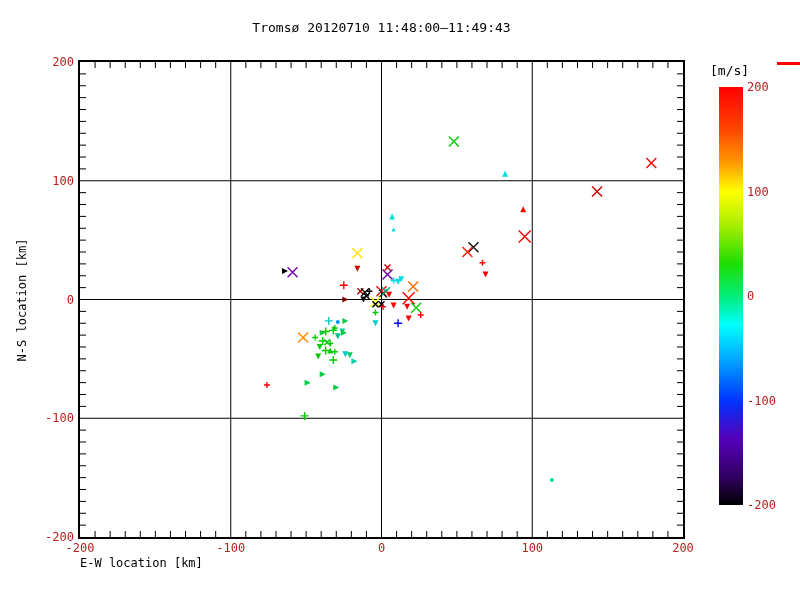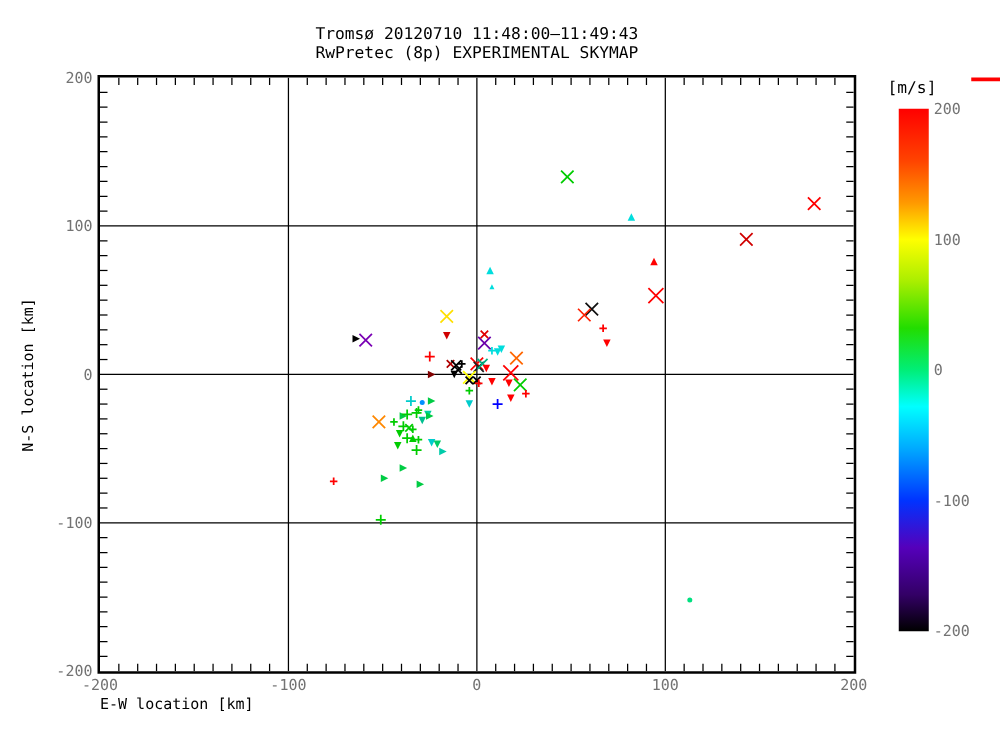--- a/index.html
+++ b/index.html
@@ -17,21 +17,21 @@
   }
   .title-line { font-size: 13px; line-height: 15px; white-space: pre; }
   .plot-frame {
     position: absolute; left: 80px; top: 62px;
     width: 603px; height: 475px;
     border: 2px solid #000; box-sizing: content-box;
     margin-left: -2px; margin-top: -2px;
   }
   .plot-svg { position: absolute; left: 0; top: 0; }
   .tick-label {
-    position: absolute; font-size: 12px; color: #737373; line-height: 14px;
+    position: absolute; font-size: 12px; color: #b91c1c; line-height: 14px;
   }
   .x-axis-label {
     position: absolute; left: 80px; top: 556px; width: 603px;
     text-align: left; font-size: 12px; color: #000;
   }
   .y-axis-label {
     position: absolute; left: -118px; top: 293px; width: 280px;
     text-align: center; font-size: 12px; color: #000;
     transform: rotate(-90deg);
   }
@@ -47,21 +47,20 @@
     background: #ff0000;
   }
 </style>
 </head>
 <body>
 
 <div class="stage">
 
   <div class="title-block">
     <div class="title-line">Tromsø 20120710 11:48:00–11:49:43</div>
-    <div class="title-line">RwPretec (8p) EXPERIMENTAL SKYMAP</div>
   </div>
 
   <div class="plot-frame">
     <svg id="plot-svg" class="plot-svg" width="603" height="475">
         <line x1="150.75" y1="0" x2="150.75" y2="475" stroke="#000000" stroke-width="1"></line>
         <line x1="0" y1="356.25" x2="603" y2="356.25" stroke="#000000" stroke-width="1"></line>
         <line x1="301.5" y1="0" x2="301.5" y2="475" stroke="#000000" stroke-width="1"></line>
         <line x1="0" y1="237.5" x2="603" y2="237.5" stroke="#000000" stroke-width="1"></line>
         <line x1="452.25" y1="0" x2="452.25" y2="475" stroke="#000000" stroke-width="1"></line>
         <line x1="0" y1="118.75" x2="603" y2="118.75" stroke="#000000" stroke-width="1"></line>

